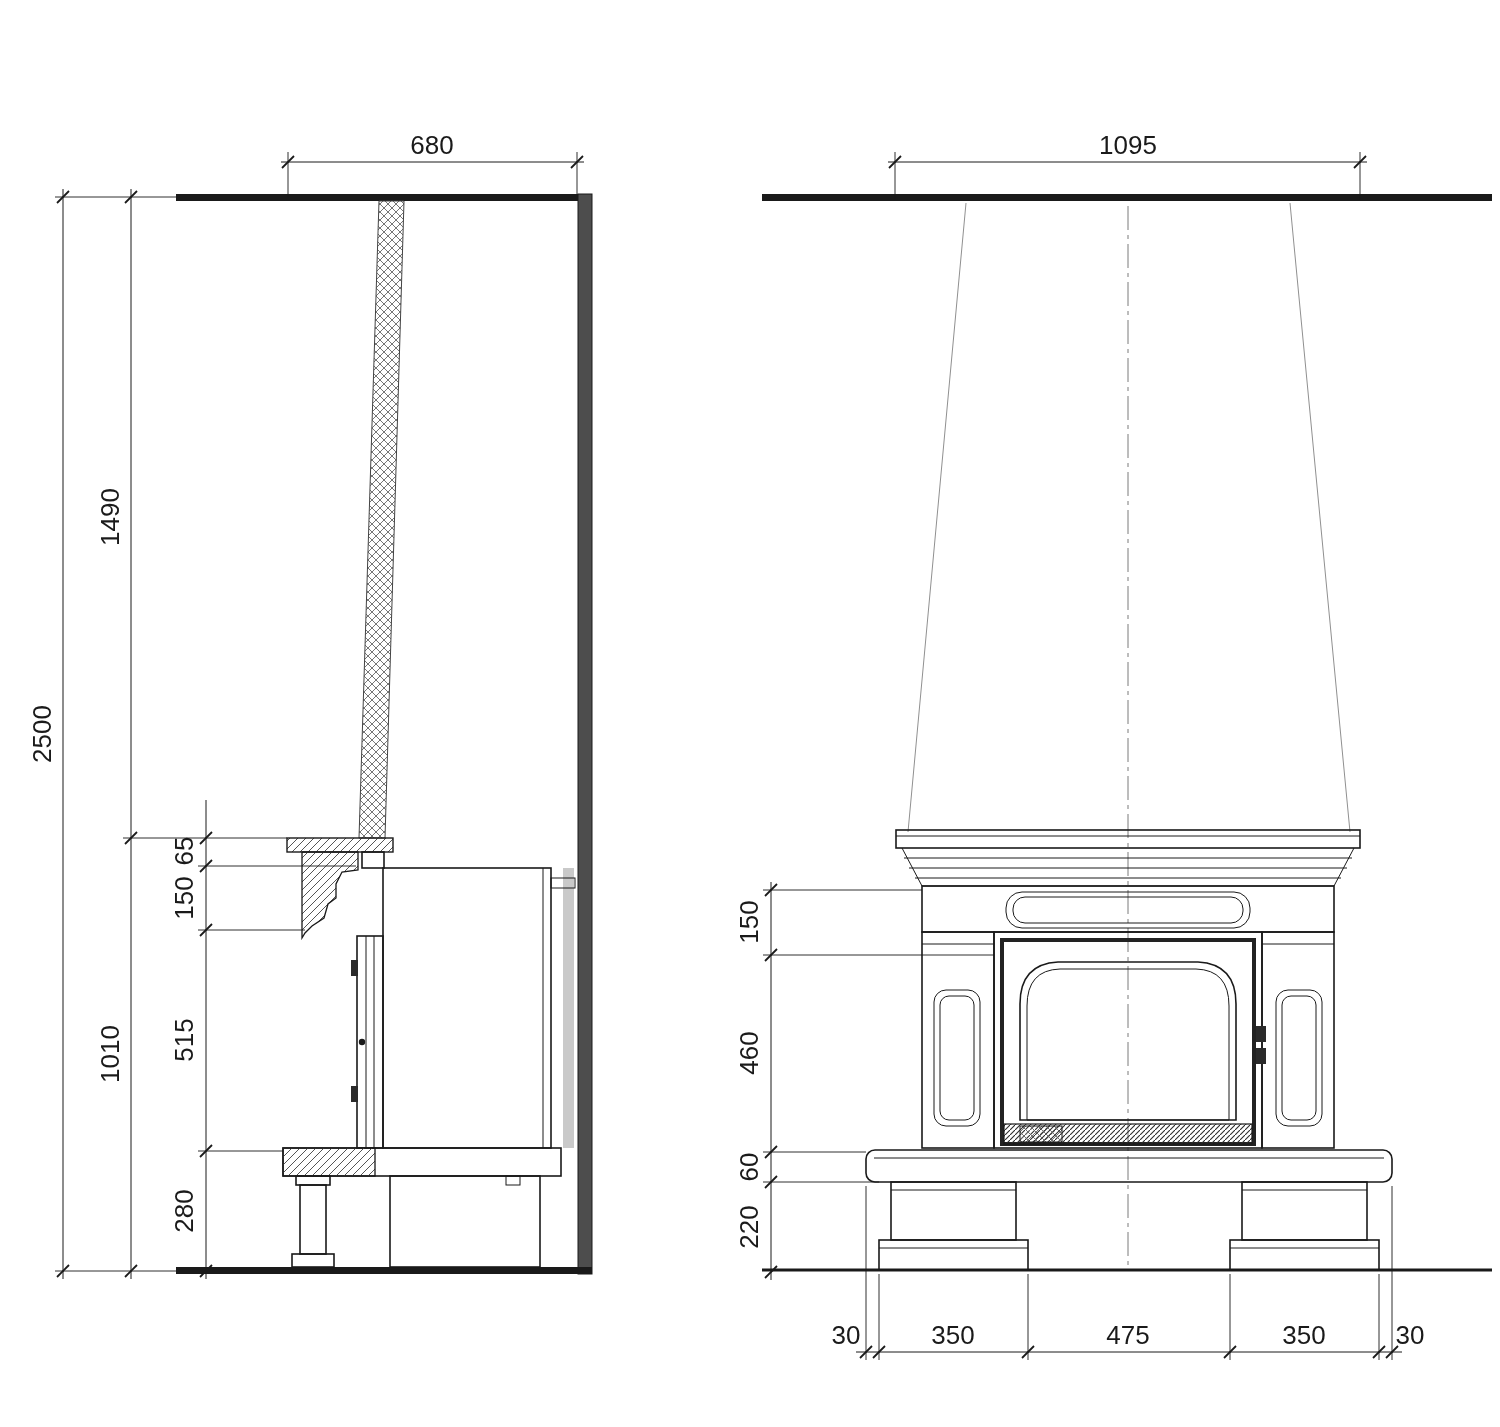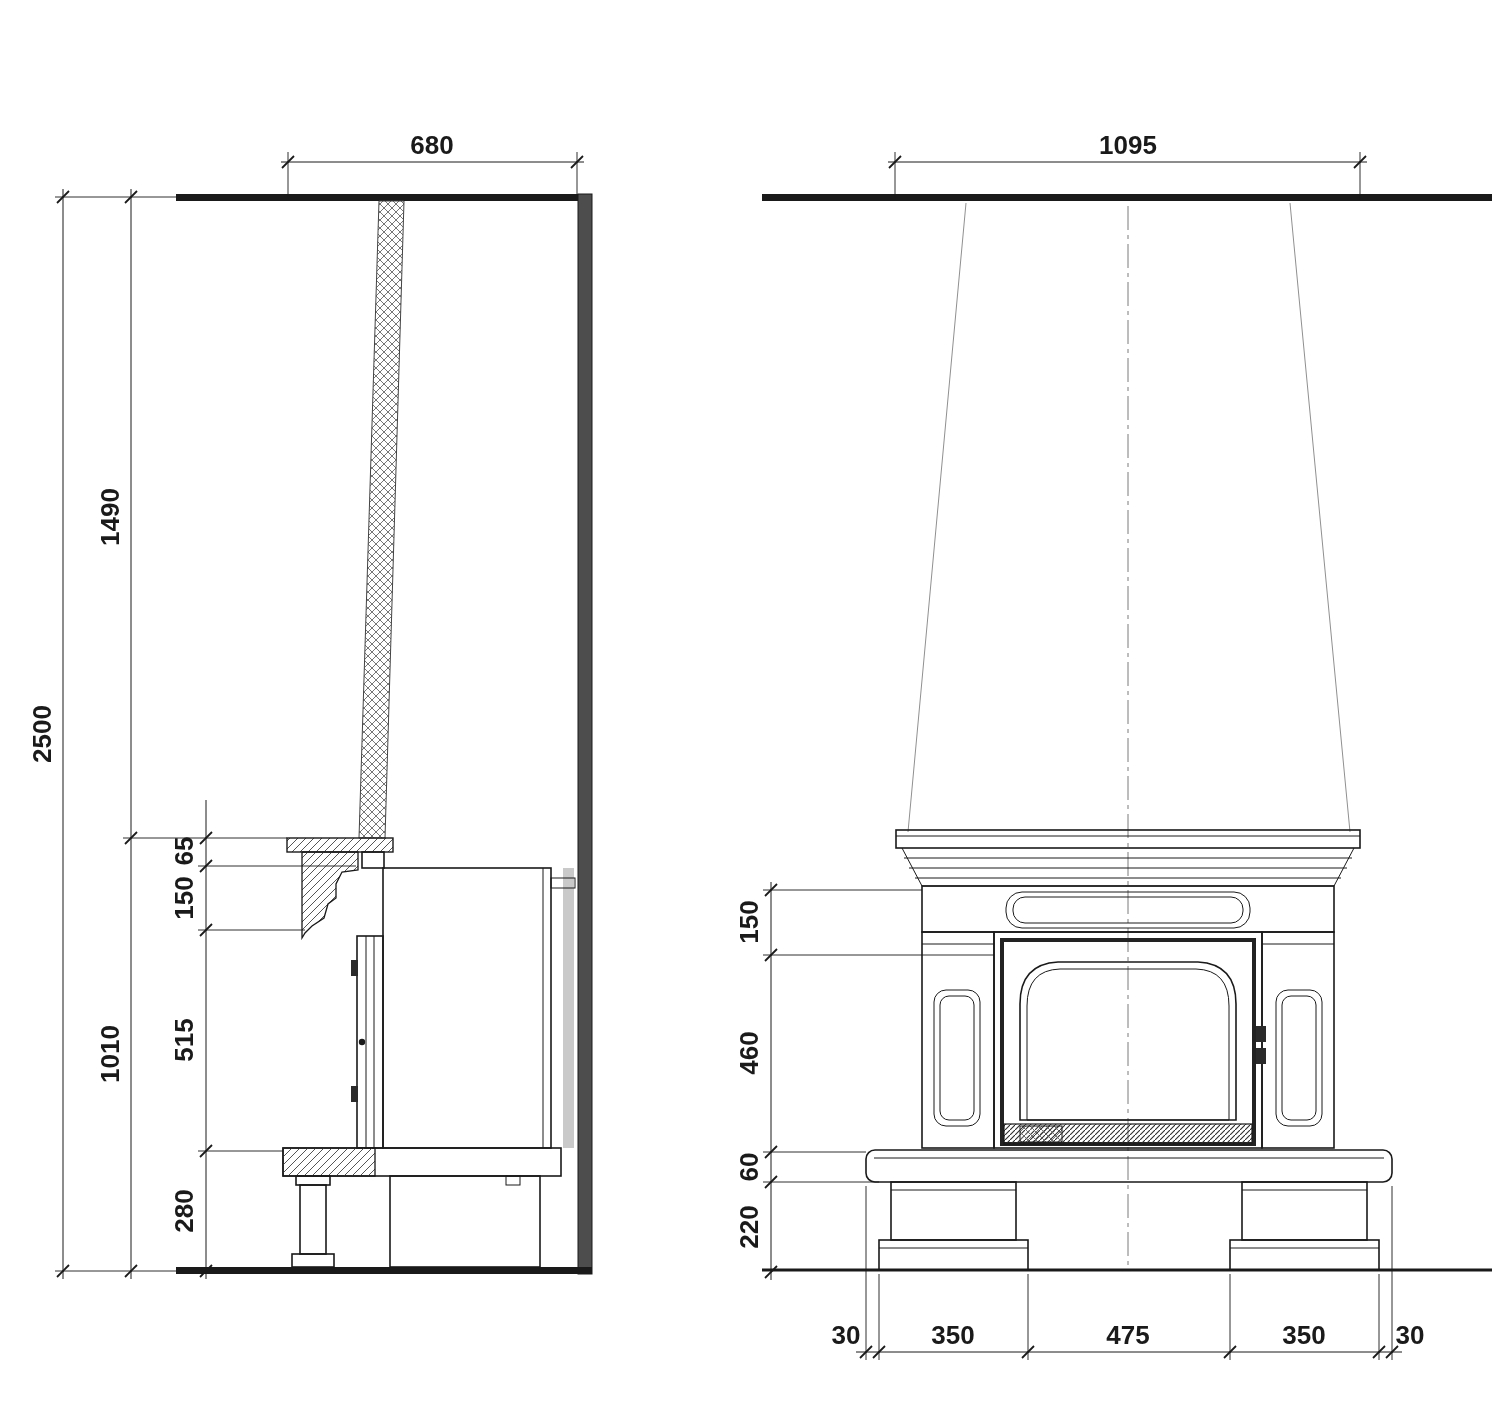--- a/index.html
+++ b/index.html
@@ -1,16 +1,16 @@
 <!DOCTYPE html>
 <html><head>
 <meta charset="utf-8">
 <style>
   html, body { margin: 0; padding: 0; background: #ffffff; }
-  .stage { position: relative; width: 1500px; height: 1427px; background: #ffffff; overflow: hidden; font-weight: bold; }
+  .stage { position: relative; width: 1500px; height: 1427px; background: #ffffff; overflow: hidden; }
   svg { display: block; }
   .outline   { fill: none; stroke: #1a1a1a; stroke-width: 1.6; }
   .thin      { fill: none; stroke: #1a1a1a; stroke-width: 1; }
   .thick     { fill: #1a1a1a; stroke: none; }
   .dimline   { stroke: #1a1a1a; stroke-width: 1; fill: none; }
   .extline   { stroke: #1a1a1a; stroke-width: 0.9; fill: none; }
   .tick      { stroke: #1a1a1a; stroke-width: 1.8; }
   .grayline  { stroke: #909090; stroke-width: 1; fill: none; }
   .centerline{ stroke: #7a7a7a; stroke-width: 1; fill: none; stroke-dasharray: 24 5 4 5; }
   .heavydoor { fill: none; stroke: #222222; stroke-width: 4; }

